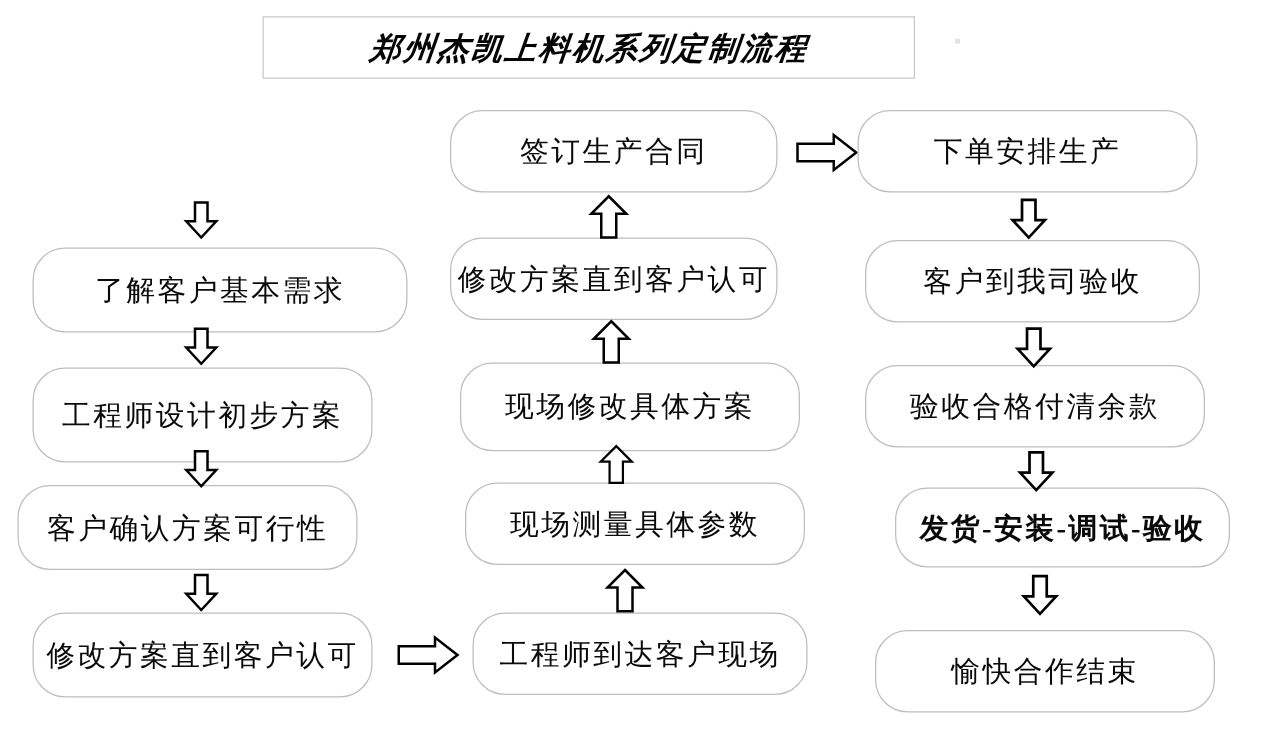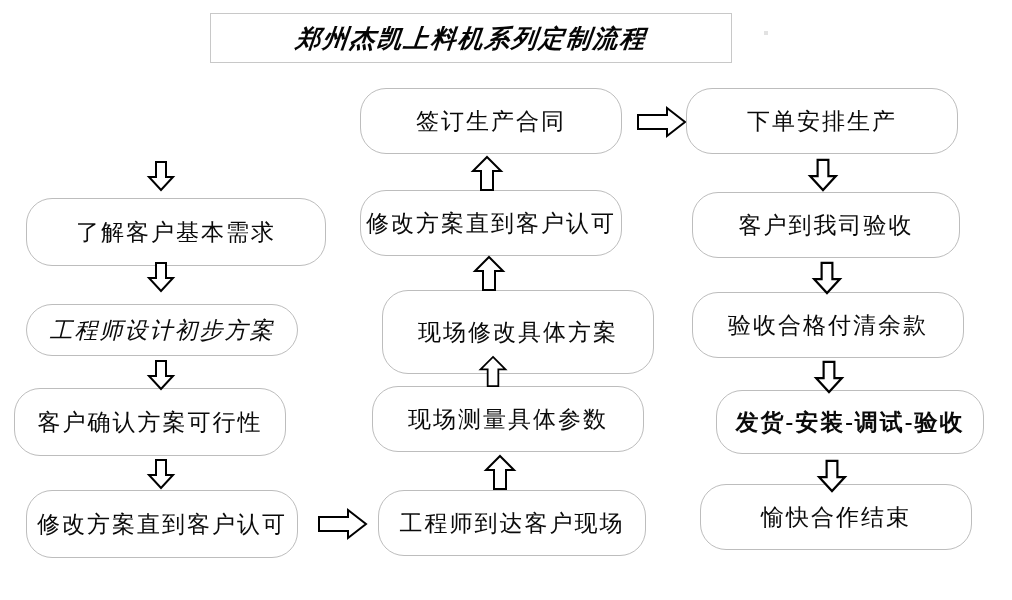--- a/index.html
+++ b/index.html
@@ -94,21 +94,21 @@
 <div id="canvas">
 
   <div class="title-box">
     <div class="title-text">郑州杰凯上料机系列定制流程</div>
   </div>
   <div class="speck"></div>
 
   <div class="node" style="left:26px;  top:198px; width:300px; height:68px;">
     <span class="node-label">了解客户基本需求</span>
   </div>
-  <div class="node" style="left:26px;  top:304px; width:272px; height:52px;font-style:italic;">
+  <div class="node" style="left:26px;  top:294px; width:272px; height:76px;">
     <span class="node-label">工程师设计初步方案</span>
   </div>
   <div class="node" style="left:14px;  top:388px; width:272px; height:68px;">
     <span class="node-label">客户确认方案可行性</span>
   </div>
   <div class="node" style="left:26px;  top:490px; width:272px; height:68px;">
     <span class="node-label">修改方案直到客户认可</span>
   </div>
 
   <div class="arrow" style="left:148px; top:161px;">
@@ -137,21 +137,21 @@
         <polygon points="1,9 30,9 30,2 48,16 30,30 30,23 1,23"></polygon>
       </svg>
   </div>
 
   <div class="node" style="left:360px; top:88px;  width:262px; height:66px;">
     <span class="node-label">签订生产合同</span>
   </div>
   <div class="node" style="left:360px; top:190px; width:262px; height:66px;">
     <span class="node-label">修改方案直到客户认可</span>
   </div>
-  <div class="node" style="left:382px; top:290px; width:272px; height:84px;text-align:center;">
+  <div class="node" style="left:368px; top:290px; width:272px; height:71px;text-align:center;">
     <span class="node-label">现场修改具体方案</span>
   </div>
   <div class="node" style="left:372px; top:386px; width:272px; height:66px;">
     <span class="node-label">现场测量具体参数</span>
   </div>
   <div class="node" style="left:378px; top:490px; width:268px; height:66px;">
     <span class="node-label">工程师到达客户现场</span>
   </div>
 
   <div class="arrow" style="left:471px; top:156px;">
@@ -186,21 +186,21 @@
   </div>
   <div class="node" style="left:692px; top:192px; width:268px; height:66px;">
     <span class="node-label">客户到我司验收</span>
   </div>
   <div class="node" style="left:692px; top:292px; width:272px; height:66px;">
     <span class="node-label">验收合格付清余款</span>
   </div>
   <div class="node" style="left:716px; top:390px; width:268px; height:64px;font-weight:bold;">
     <span class="node-label">发货-安装-调试-验收</span>
   </div>
-  <div class="node" style="left:700px; top:484px; width:272px; height:66px;">
+  <div class="node" style="left:700px; top:504px; width:272px; height:66px;">
     <span class="node-label">愉快合作结束</span>
   </div>
 
   <div class="arrow" style="left:809px; top:158px;">
     <svg width="28" height="34" viewBox="0 0 26 30">
         <polygon points="8,1 18,1 18,16 25,16 13,29 1,16 8,16"></polygon>
       </svg>
   </div>
   <div class="arrow" style="left:813px; top:261px;">
     <svg width="28" height="34" viewBox="0 0 26 30">

